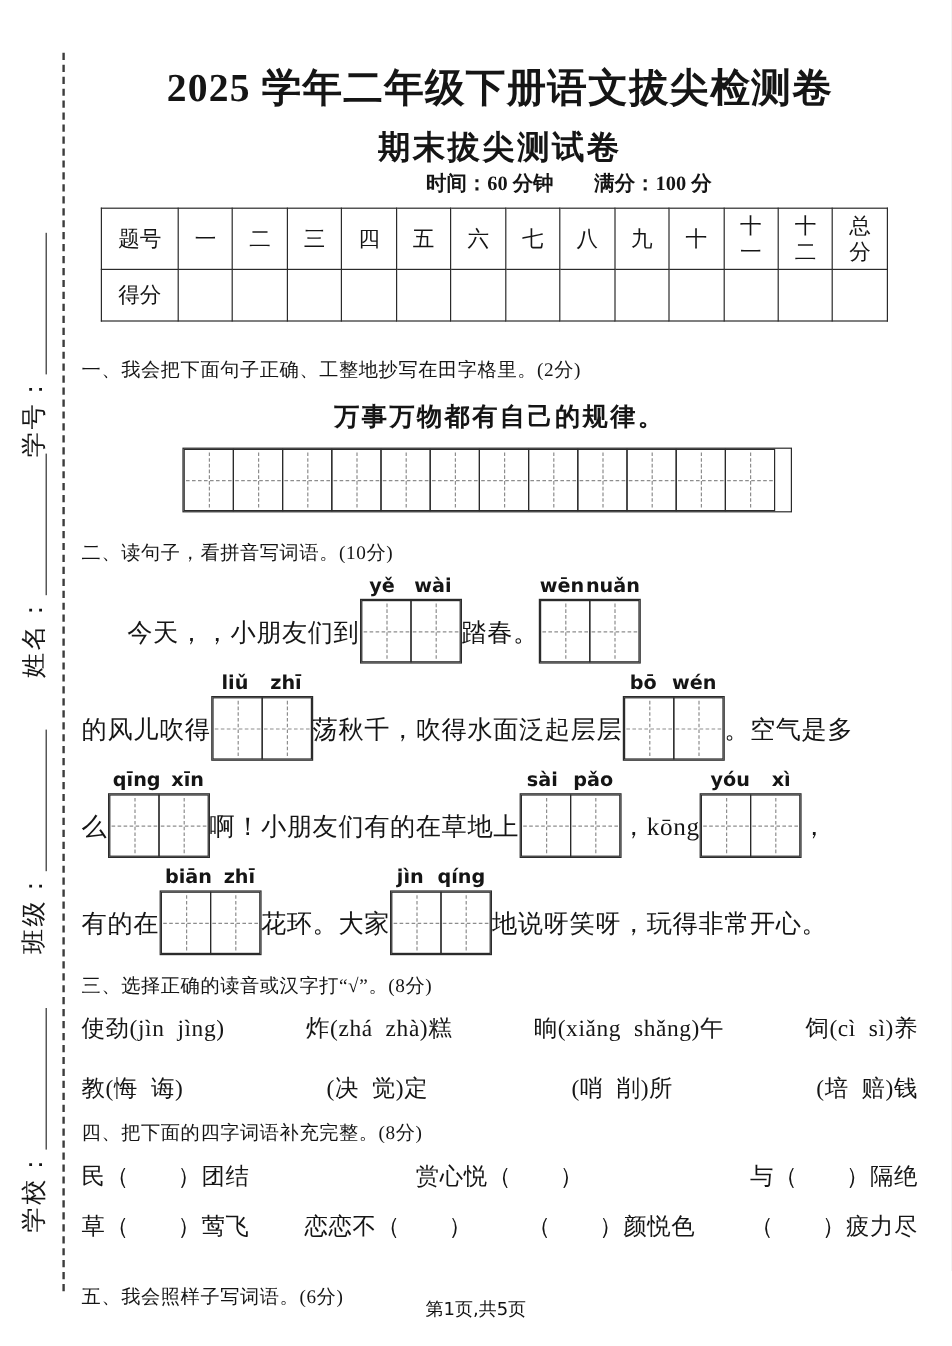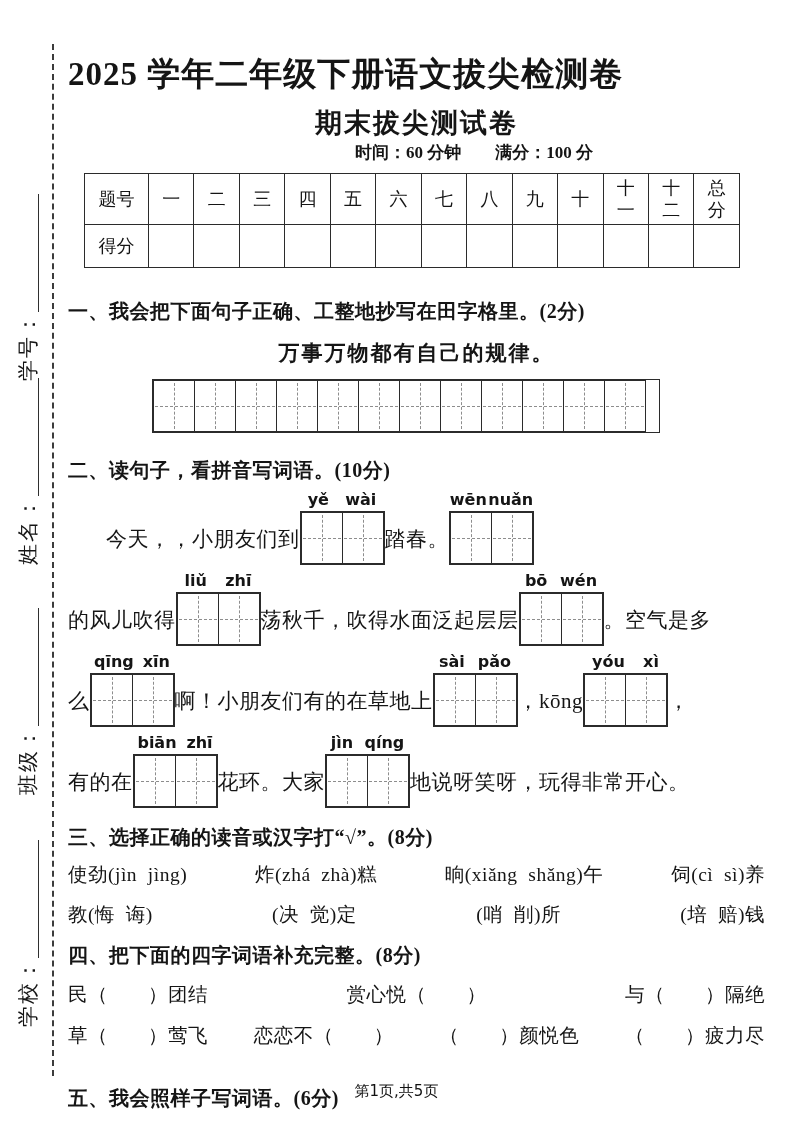--- a/index.html
+++ b/index.html
@@ -20,30 +20,30 @@
   
   .mlabel{
     position:absolute;width:230px;height:36px;
     transform:rotate(-90deg);
     display:flex;align-items:center;
   }
   .mlabel-text{font-size:21px;letter-spacing:2px;white-space:pre;}
   .mlabel-line{flex:0 0 118px;height:0;border-bottom:1.5px solid #2f2f2f;align-self:flex-end;margin-bottom:7px;}
   
   .content{position:absolute;left:68px;top:0;width:697px;}
-  .title{margin:54px 0 0 0;font-size:33px;font-weight:bold;letter-spacing:1px;line-height:1.25;}
+  .title{margin:54px 0 0 0;font-size:33px;font-weight:bold;text-align:center;letter-spacing:1px;line-height:1.25;}
   .subtitle{margin:10px 0 0 0;font-size:27px;font-weight:bold;text-align:center;letter-spacing:2px;}
   .meta{padding-left:287px;font-size:17px;font-weight:bold;white-space:pre;}
   
   table.score{border-collapse:collapse;table-layout:fixed;width:656px;margin:9px 0 0 16px;}
   table.score td{border:1.6px solid #2b2b2b;text-align:center;font-size:18px;padding:2px 5px;word-break:break-all;line-height:1.25;vertical-align:middle;}
   table.score tr.hdr td{height:46px;}
   table.score tr.scr td{height:38px;}
   
-  .sec-heading{margin-top:0;font-size:20px;font-weight:bold;letter-spacing:0.5px;}
+  .sec-heading{margin-top:0;font-size:16px;font-weight:normal;letter-spacing:0.5px;}
   #h-one{margin-top:30px;}
   #h-two{margin-top:24px;}
   #h-three{margin-top:16px;}
   #h-four{margin-top:14px;}
   #h-five{margin-top:36px;}
   .copy-sentence{margin-top:14px;font-size:21px;font-weight:bold;text-align:center;letter-spacing:2px;}
   
   .tz-box{display:flex;border:1px solid #2b2b2b;background:#fff;}
   .tz-cell{position:relative;width:42px;height:52px;border:1px solid #2b2b2b;margin-left:-1px;box-sizing:border-box;}
   .tz-cell:first-child{margin-left:0;}
@@ -53,21 +53,21 @@
   
   .passage{margin-top:2px;}
   .passage-row{display:flex;align-items:flex-end;margin-top:4px;}
   .passage-row.indent{padding-left:38px;}
   .passage-text{font-size:21px;line-height:1.2;margin-bottom:13px;white-space:pre;letter-spacing:0.5px;}
   .pybox{display:inline-flex;flex-direction:column;align-items:center;}
   .py{display:flex;justify-content:space-around;width:100%;font-family:"DejaVu Sans",sans-serif;font-size:16px;font-weight:bold;line-height:23px;white-space:pre;}
   
   .spread-row{display:flex;justify-content:space-between;width:100%;font-size:19.5px;margin-top:10px;letter-spacing:0.5px;}
   .spread-row span{white-space:pre;}
-  #three-row2{margin-top:13px;padding-right:14px;}
+  #three-row2{margin-top:23px;padding-right:14px;}
   #four-row1{margin-top:12px;padding-right:4px;}
   #four-row2{margin-top:14px;padding-right:4px;}
   
   .footer{position:absolute;left:0;right:0;top:1082px;text-align:center;font-size:15px;font-family:"DejaVu Sans","Liberation Sans",sans-serif;color:#111;}
 </style>
 </head>
 <body>
 
 <div class="page">
 

